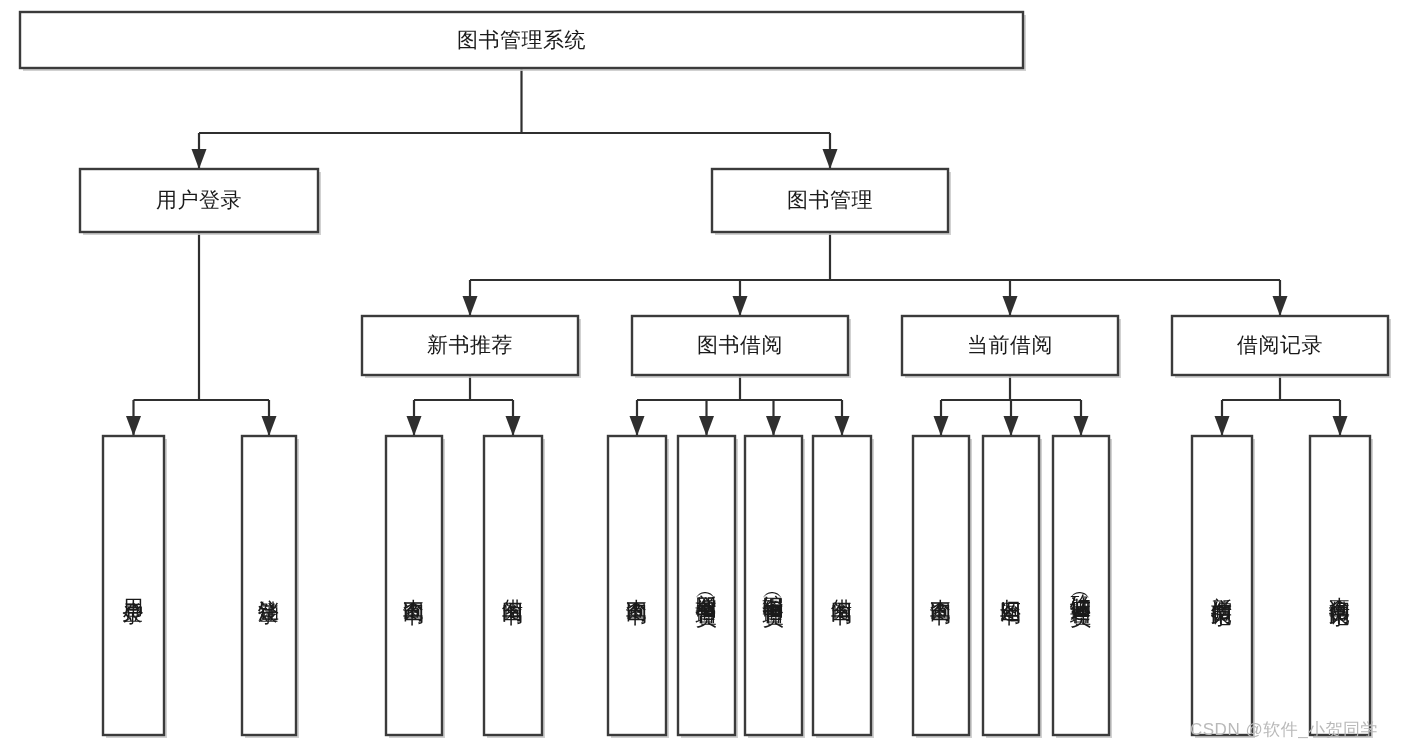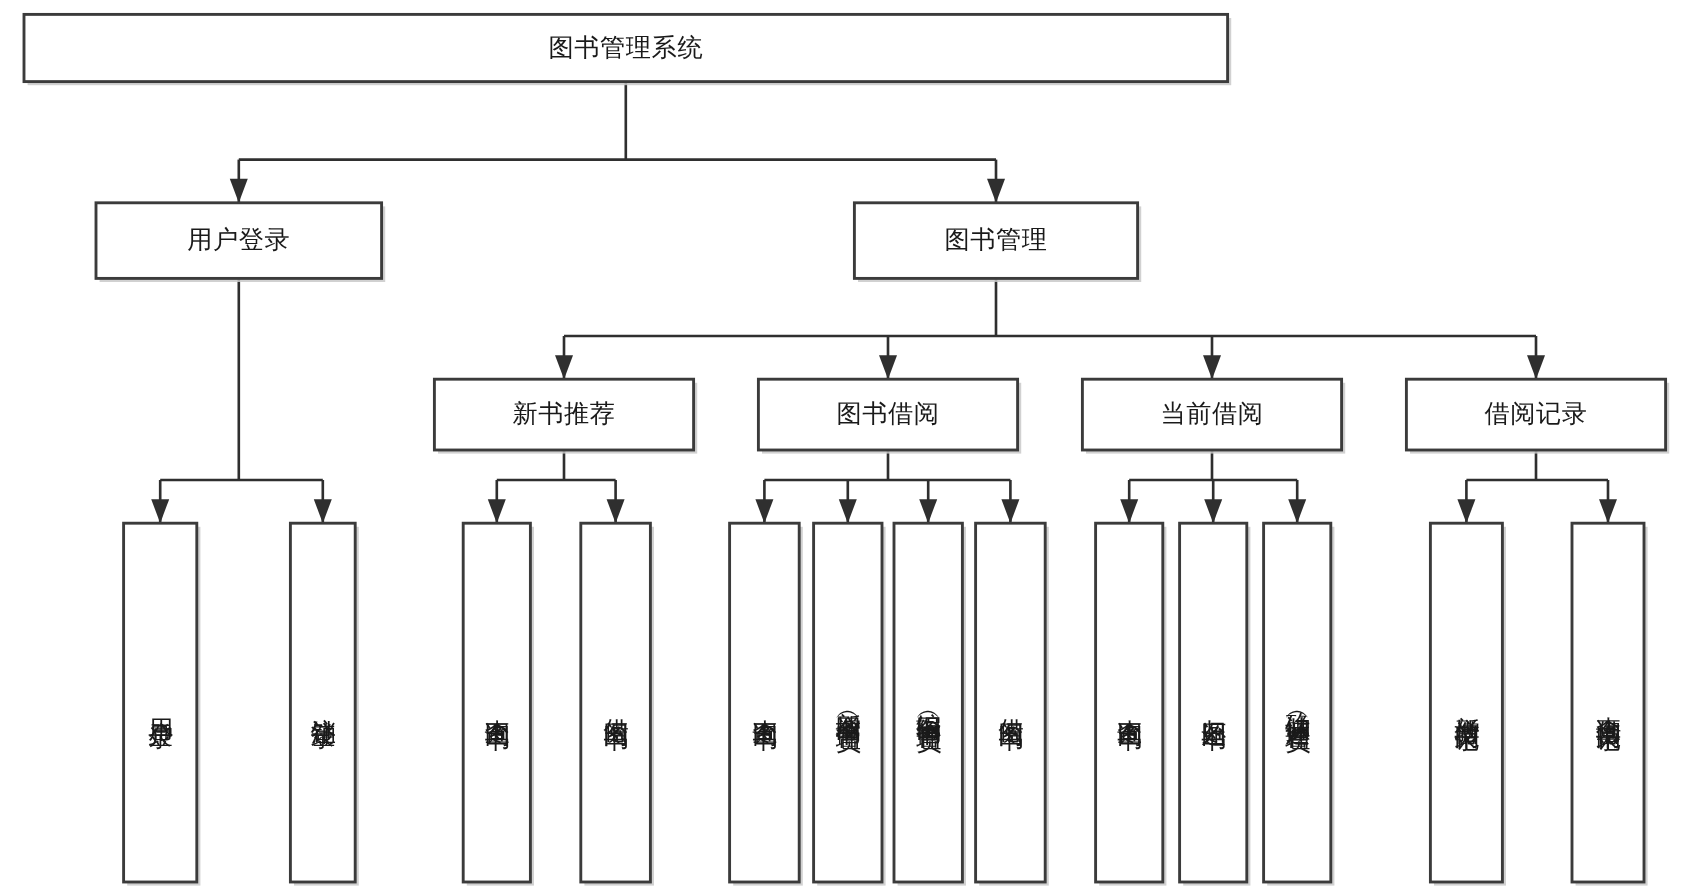--- a/index.html
+++ b/index.html
@@ -198,13 +198,14 @@
       <div class="node-label-v" style="left: 608px; top: 450px; width: 58px; height: 271px; display: flex; align-items: center; justify-content: center;">查询图书</div>
       <div class="node-label-v" style="left: 678px; top: 450px; width: 57px; height: 271px; display: flex; align-items: center; justify-content: center;">新增图书（管理员）</div>
       <div class="node-label-v" style="left: 745px; top: 450px; width: 57px; height: 271px; display: flex; align-items: center; justify-content: center;">编辑图书（管理员）</div>
       <div class="node-label-v" style="left: 813px; top: 450px; width: 58px; height: 271px; display: flex; align-items: center; justify-content: center;">借阅图书</div>
       <div class="node-label-v" style="left: 913px; top: 450px; width: 56px; height: 271px; display: flex; align-items: center; justify-content: center;">查询图书</div>
       <div class="node-label-v" style="left: 983px; top: 450px; width: 56px; height: 271px; display: flex; align-items: center; justify-content: center;">归还图书</div>
       <div class="node-label-v" style="left: 1053px; top: 450px; width: 56px; height: 271px; display: flex; align-items: center; justify-content: center;">确认归还（管理员）</div>
       <div class="node-label-v" style="left: 1192px; top: 450px; width: 60px; height: 271px; display: flex; align-items: center; justify-content: center;">新增借阅记录</div>
       <div class="node-label-v" style="left: 1310px; top: 450px; width: 60px; height: 271px; display: flex; align-items: center; justify-content: center;">查询借阅记录</div>
     </div>
+  <div class="watermark" style="left: 1190px; top: 718px;">CSDN @软件_小贺同学</div>
 </div>
 
 </body></html>

